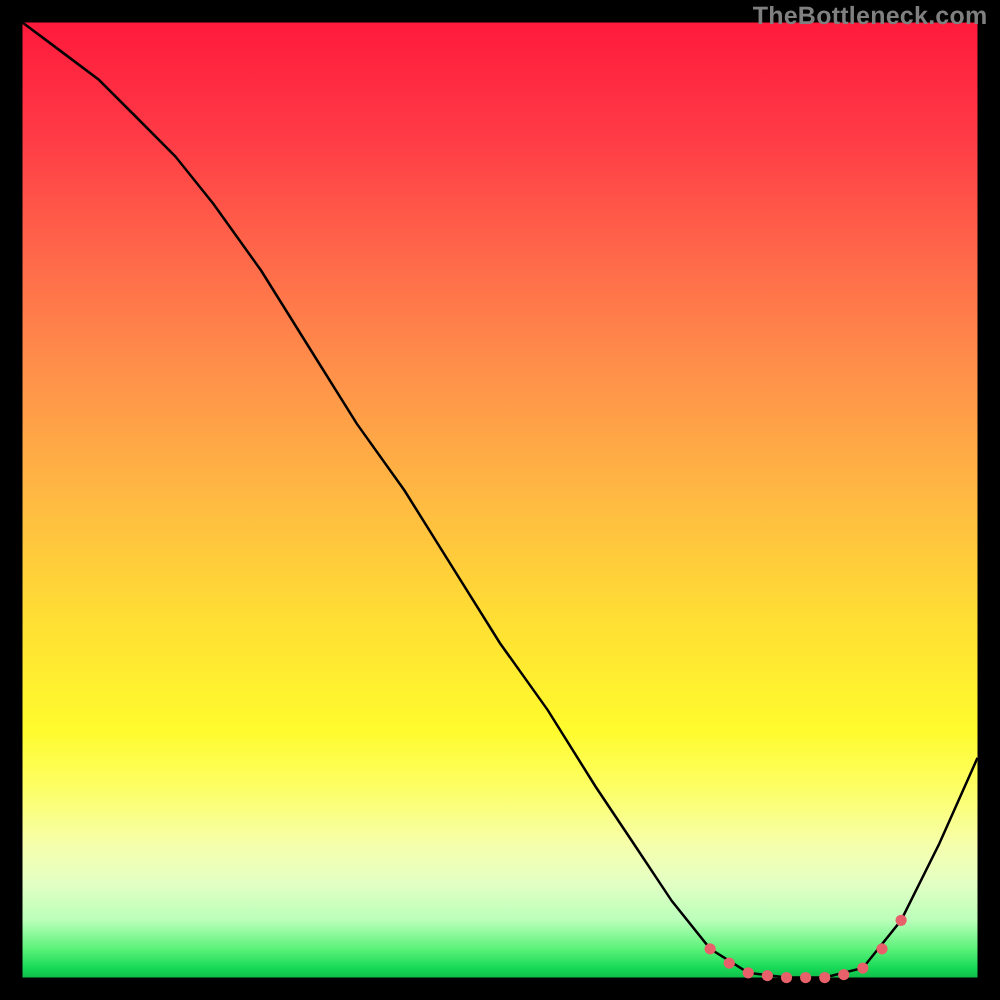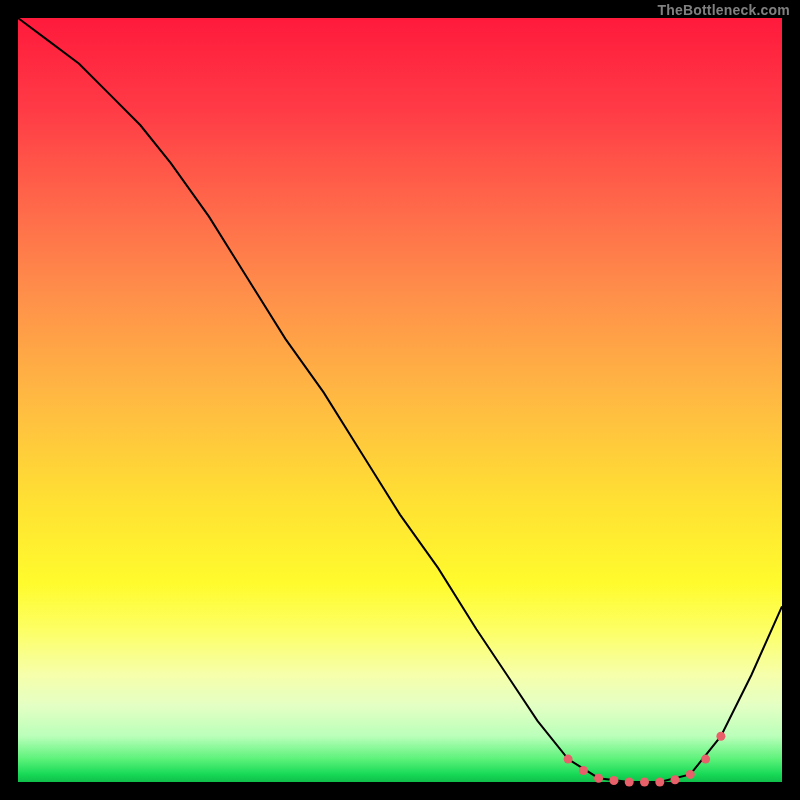--- a/index.html
+++ b/index.html
@@ -47,21 +47,21 @@
     stroke: #000;
     stroke-width: 2;
   }
   .optdot {
     fill: #e8606a;
   }
   .watermark {
     position: absolute;
     top: 2px;
     right: 10px;
-    font-size: 14px;
+    font-size: 20px;
     font-weight: 600;
     color: #808080;
     letter-spacing: 0.2px;
   }
 </style>
 </head>
 <body>
 
 <div class="chart-area"></div>
 

